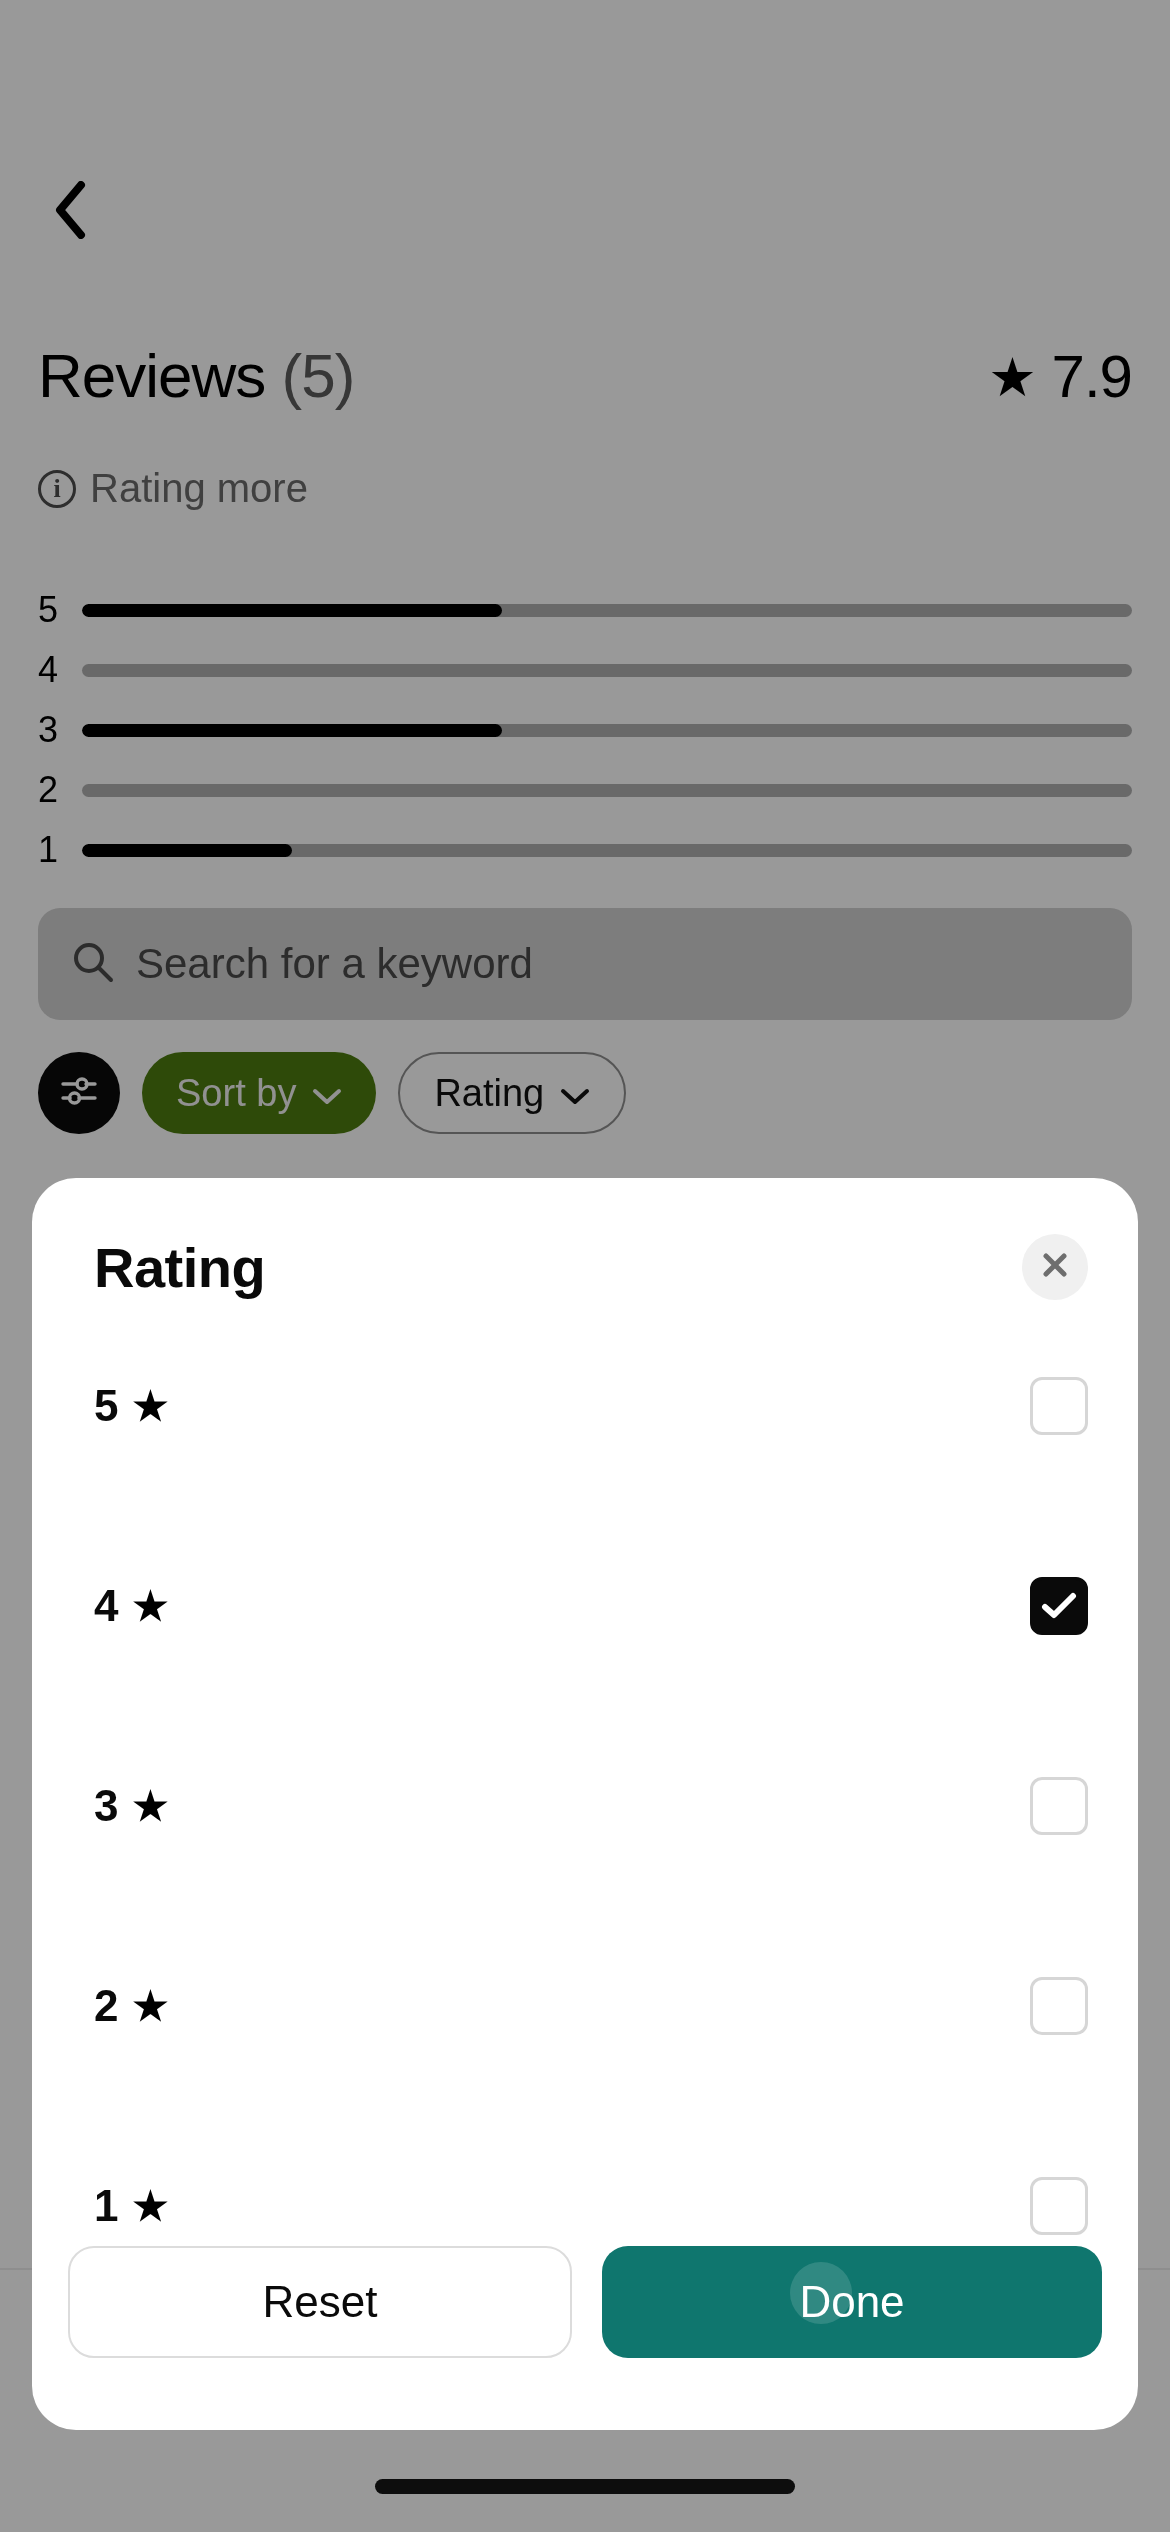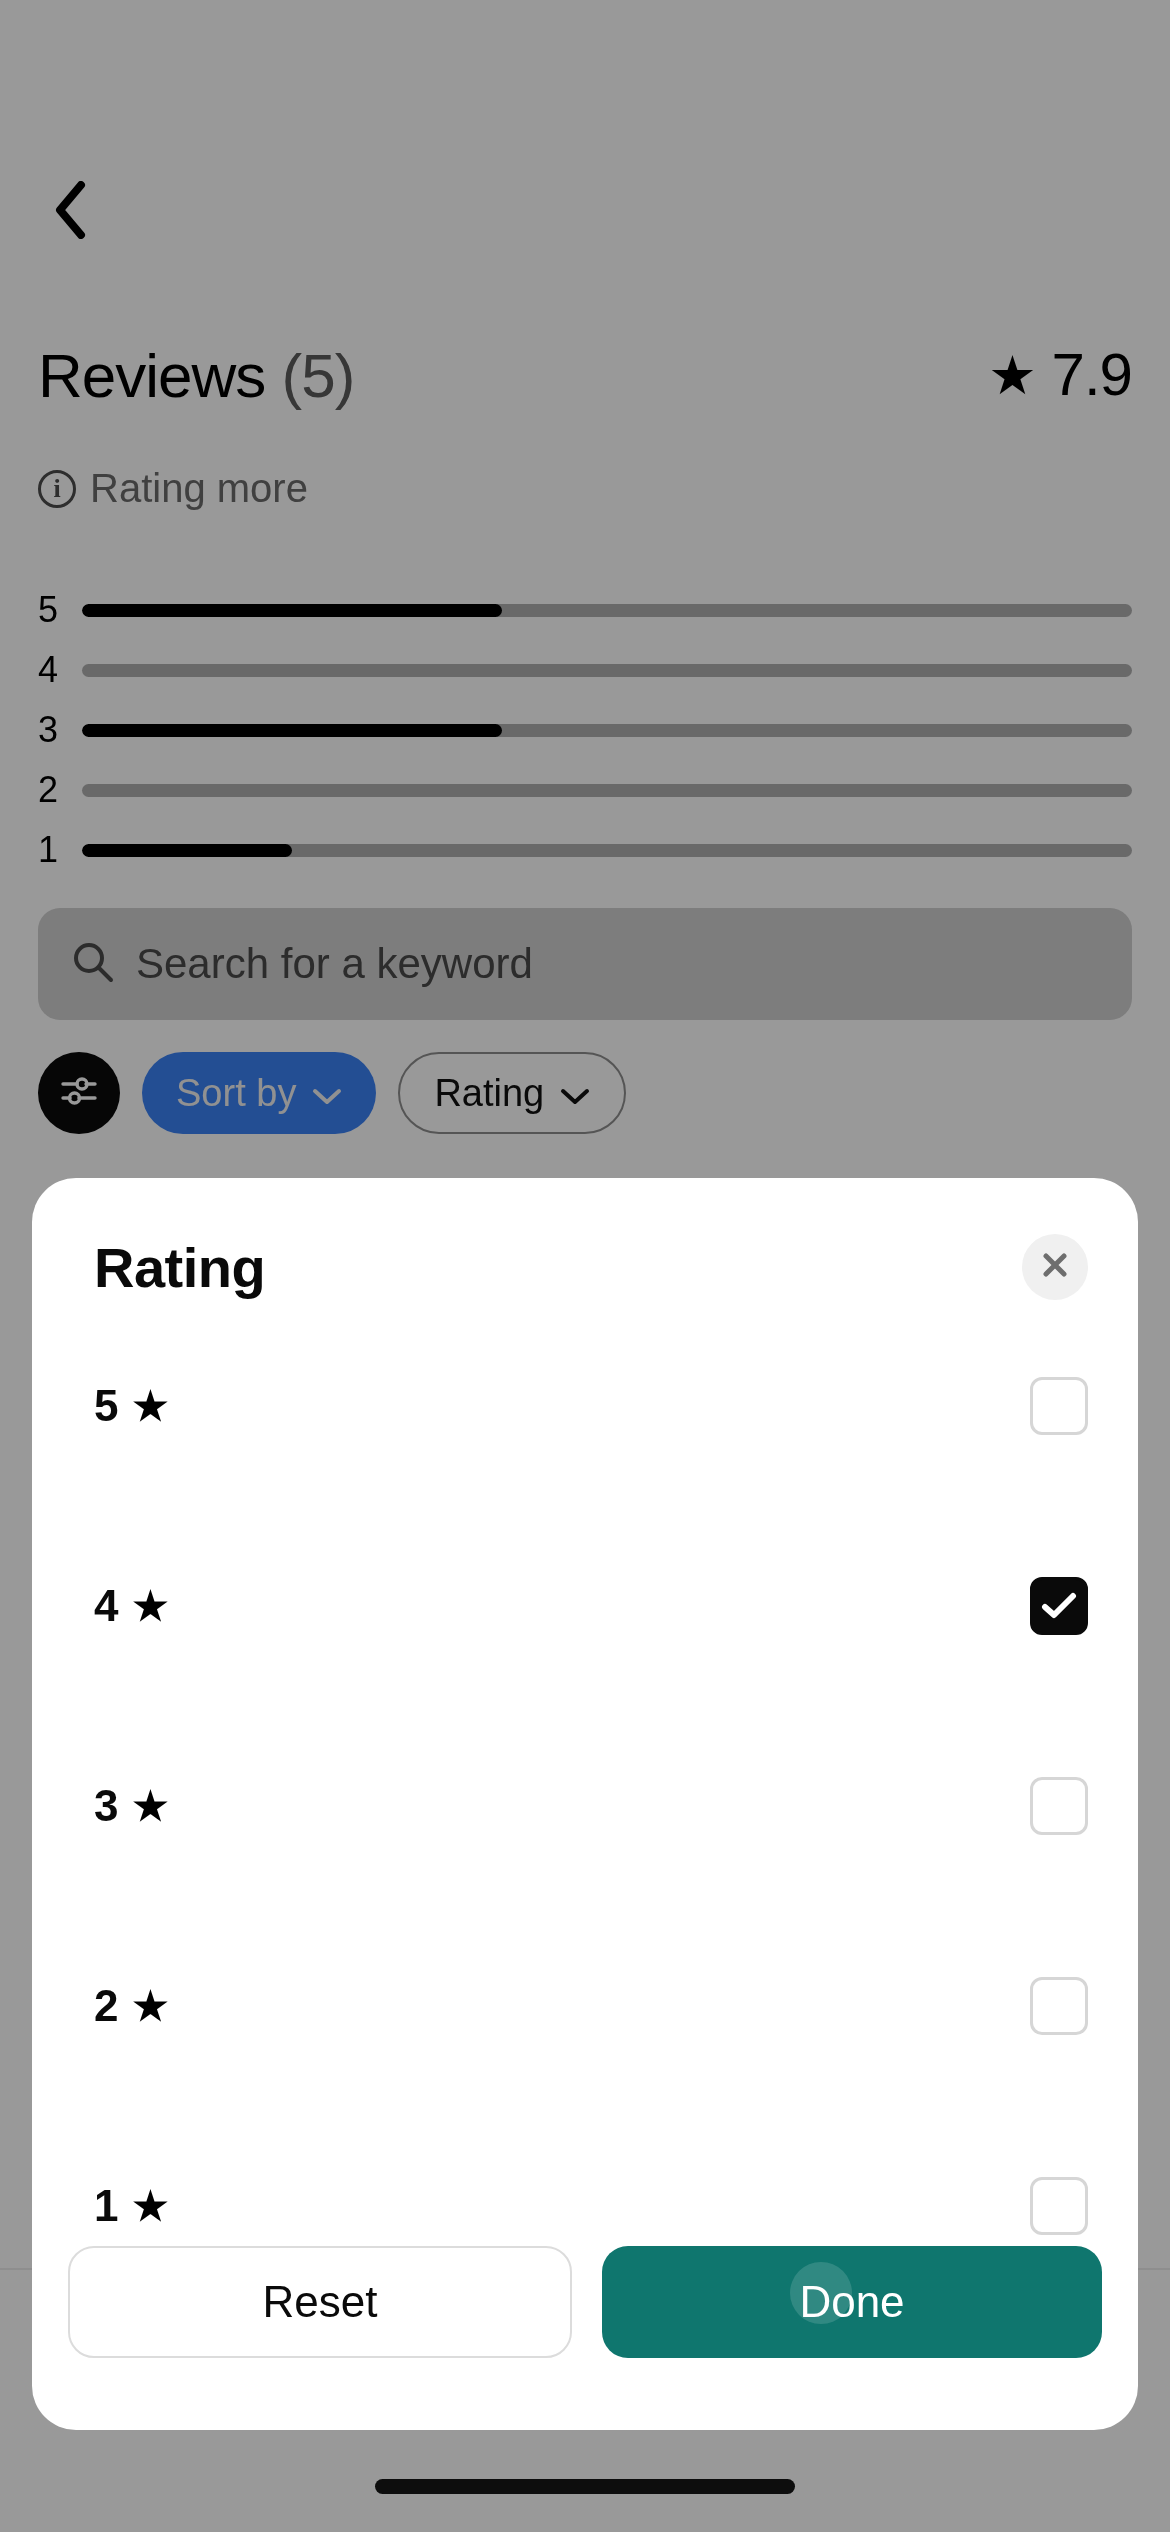--- a/index.html
+++ b/index.html
@@ -70,21 +70,21 @@
   #nav-back {
     position:absolute; left:30px; top:170px;
     width:80px; height:80px;
     display:flex; align-items:center; justify-content:center;
   }
   #nav-back svg { display:block; }
 
   
   #reviews-header {
     position:absolute; left:38px; right:38px; top:340px;
-    display:flex; align-items:flex-start; justify-content:space-between;gap:44px;
+    display:flex; align-items:flex-end; justify-content:space-between;gap:44px;
   }
   #reviews-title {
     font-size:62px; font-weight:400; color:#000; letter-spacing:-1px;
   }
   #reviews-count { color:#5c5c5c; }
   #reviews-score {
     display:flex; align-items:center; gap:16px;
     font-size:60px; font-weight:400; color:#000; letter-spacing:-1px;
   }
   .star-glyph { font-size:54px; line-height:1; color:#000; }
@@ -138,21 +138,21 @@
   #filter-icon-btn {
     width:82px; height:82px; border-radius:41px; background:#0a0a0a;
     display:flex; align-items:center; justify-content:center;
   }
   .chip {
     height:82px; border-radius:41px;
     display:flex; align-items:center; gap:16px;
     padding:0 34px;
     font-size:38px;
   }
-  .chip-dark { background:#3b82f6; color:#f2f2f2; }
+  .chip-dark { background:#4d7c0f; color:#f2f2f2; }
   .chip-light { background:transparent; color:#111; border:2px solid #8e8e8e; }
   .chev { display:inline-block; }
 
   
   #modal {
     position:absolute; left:32px; right:32px; top:1178px;
     height:1252px;
     background:#ffffff;
     border-radius:44px;
     z-index:10;

